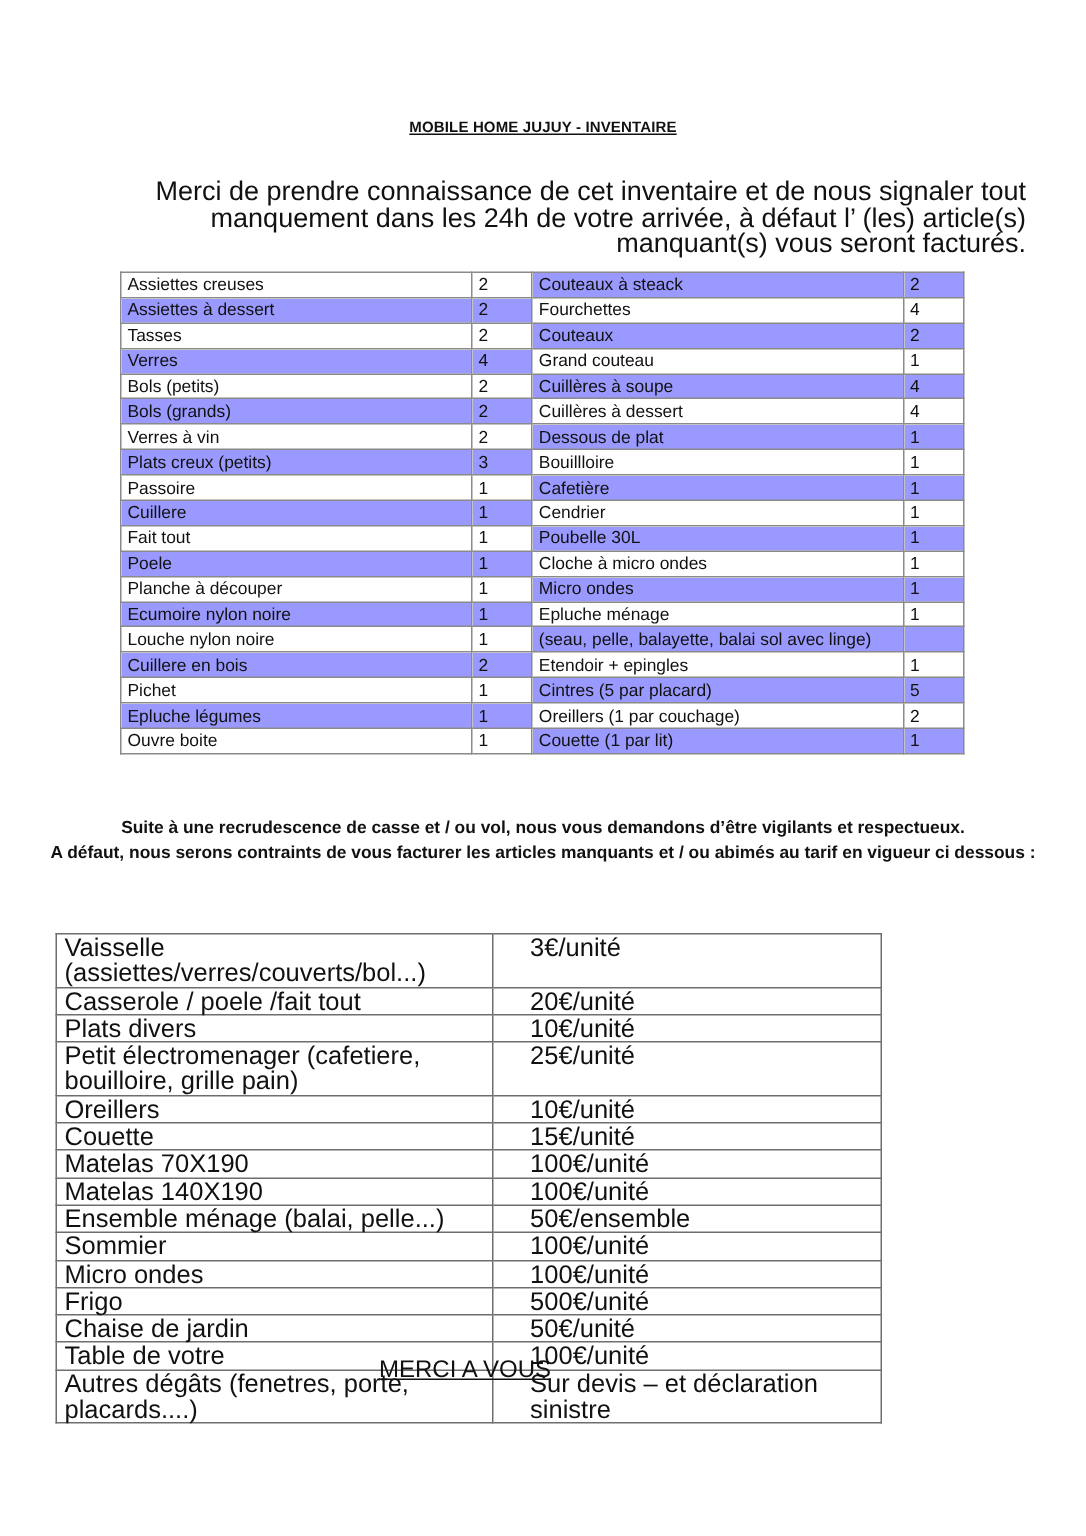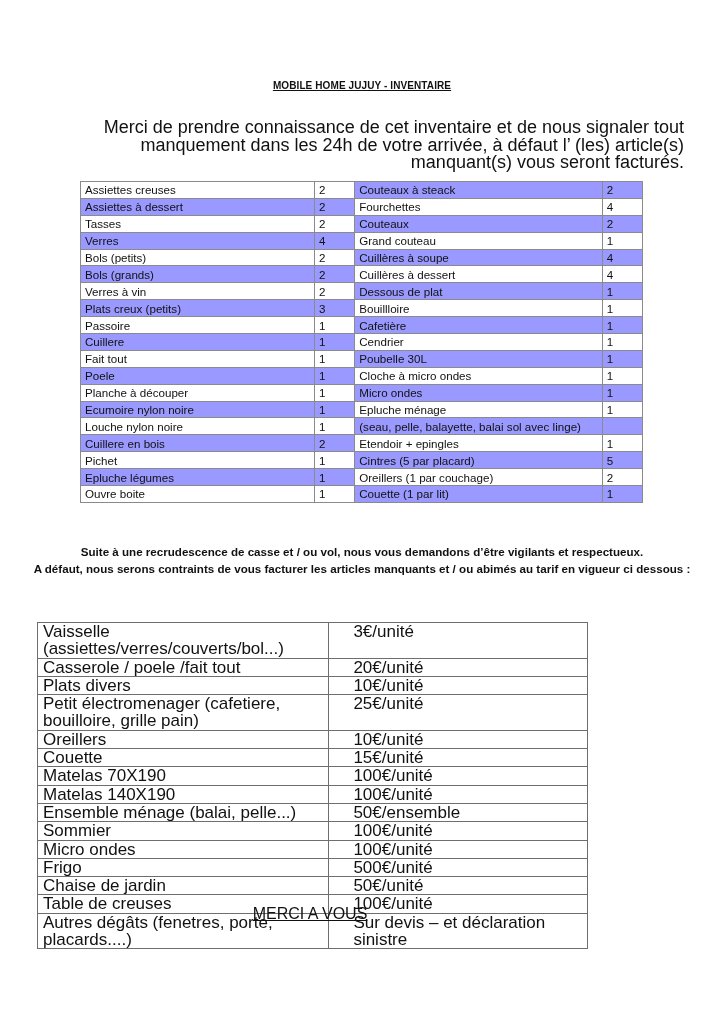--- a/index.html
+++ b/index.html
@@ -272,21 +272,21 @@
       </tr>
       <tr>
         <td class="item">Frigo</td>
         <td class="price">500€/unité</td>
       </tr>
       <tr>
         <td class="item">Chaise de jardin</td>
         <td class="price">50€/unité</td>
       </tr>
       <tr>
-        <td class="item">Table de creuses</td>
+        <td class="item">Table de votre</td>
         <td class="price">100€/unité</td>
       </tr>
       <tr>
         <td class="item">Autres dégâts (fenetres, porte, placards....)</td>
         <td class="price">Sur devis – et déclaration sinistre</td>
       </tr>
     </tbody>
 </table>
 
 <div class="thanks">MERCI A VOUS</div>

